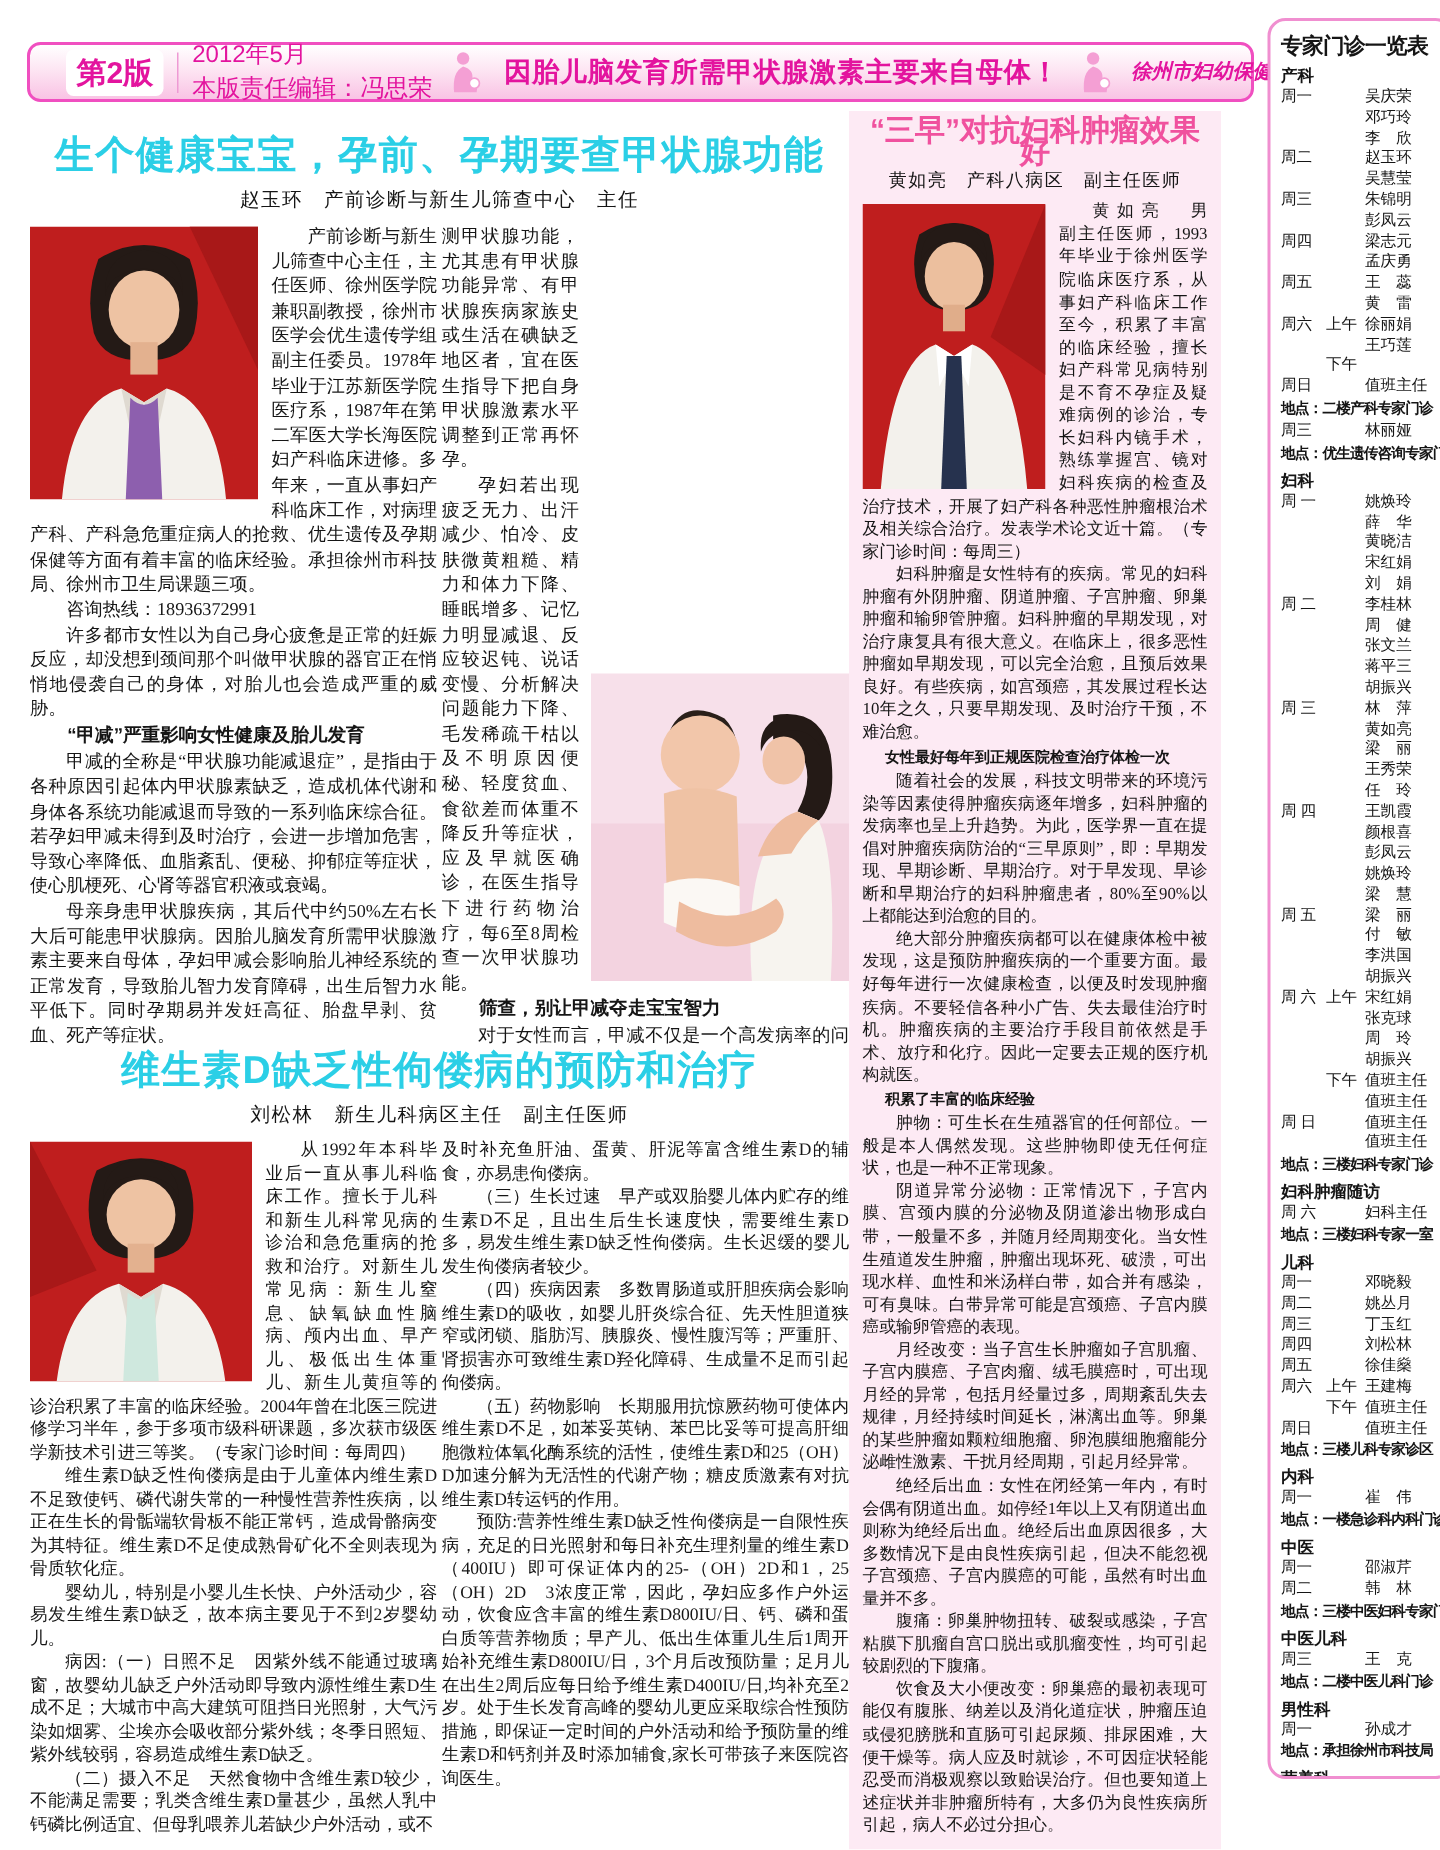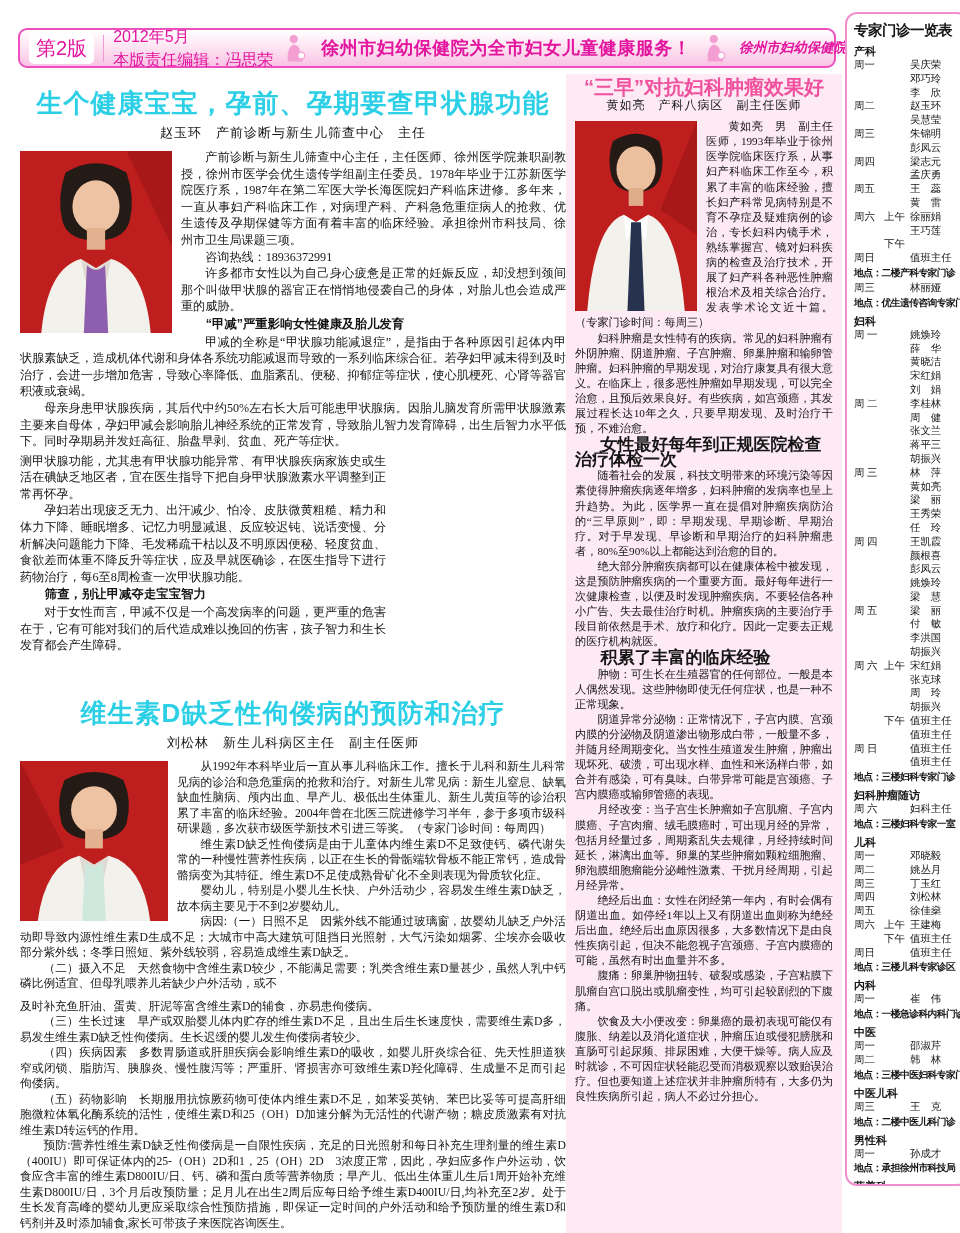--- a/index.html
+++ b/index.html
@@ -3,50 +3,50 @@
 <meta charset="utf-8">
 <style>
   html,body{margin:0;padding:0;}
   body{width:960px;height:1233px;position:relative;overflow:hidden;background:#fff;
        font-family:"Liberation Serif","DejaVu Serif",serif;color:#151515;}
   
   #masthead{position:absolute;left:18px;top:28px;width:814px;height:36px;
     border:2px solid var(--pink-accent,#f04fc0);border-radius:9px;
     background:linear-gradient(180deg,#ffffff 0%,#fde6f3 45%,#f9c3e4 100%);
     display:flex;align-items:center;color:var(--pink-text,#e3149e);}
-  .edition{font-family:"Liberation Sans",sans-serif;font-weight:400;font-size:20px;
-    background:#fff;border-radius:5px;padding:2px 7px;margin-left:9px;white-space:nowrap;}
+  .edition{font-family:"Liberation Sans",sans-serif;font-weight:700;font-size:20px;
+    background:#fff;border-radius:5px;padding:2px 7px;margin-left:24px;white-space:nowrap;}
   .mh-div{border-left:1px solid #ee9ad4;height:27px;margin:0 9px;}
   .mh-date{font-family:"Liberation Sans",sans-serif;font-size:16px;line-height:1.45;white-space:nowrap;}
   .logo{width:30px;height:30px;margin:0 8px;flex:0 0 auto;}
   .slogan{font-family:"Liberation Sans",sans-serif;font-weight:700;font-size:18px;
     letter-spacing:.5px;white-space:nowrap;margin:0 2px;}
   .publisher{font-family:"Liberation Sans",sans-serif;font-weight:700;font-size:13.5px;
     margin-left:auto;margin-right:12px;white-space:nowrap;font-style:italic;}
   
   .a-title{font-family:"Liberation Sans",sans-serif;font-weight:700;text-align:center;
     margin:0 0 3px;letter-spacing:1px;}
   .t-cyan{color:var(--cyan-title,#2bcfe6);font-size:26px;}
   .t-pink{color:var(--pink-title,#f0519e);font-size:20px;letter-spacing:0;}
   .byline{text-align:center;font-size:13px;margin:0 0 7px;letter-spacing:1px;}
-  .cols{display:flex;gap:3px;overflow:hidden;flex-direction:column;}
+  .cols{display:flex;gap:3px;overflow:hidden;}
   .col{flex:1;min-width:0;}
   .para{margin:0;text-indent:2em;text-align:justify;}
   .para.cont{text-indent:0;}
   .subhead{margin:1px 0;font-family:"Liberation Sans",sans-serif;font-weight:700;text-indent:2em;}
   #article1{position:absolute;left:20px;top:86px;width:546px;}
   #article1 .cols{height:552px;font-size:12.1px;line-height:16.6px;}
   #article1 .subhead{font-size:12.4px;}
   #article2{position:absolute;left:20px;top:696px;width:546px;}
   #article2 .cols{height:476px;font-size:11.7px;line-height:15.5px;}
-  #article3{position:absolute;left:566px;top:74px;width:276px;height:1159px;
+  #article3{position:absolute;left:566px;top:74px;width:248px;height:1159px;
     background:var(--pink-panel,#fdeaf4);padding:6px 9px;box-sizing:border-box;overflow:hidden;
     font-size:11.2px;line-height:15.1px;}
   #article3 .byline{font-size:12px;margin-bottom:6px;}
-  #article3 .subhead{font-size:17px;text-indent:1.5em;}
+  #article3 .subhead{font-size:10px;text-indent:1.5em;}
   .portrait{float:left;margin:2px 9px 4px 0;}
   .p1{width:152px;height:182px;}
   .p2{width:148px;height:160px;}
   .p3{width:122px;height:190px;}
   .babyphoto{float:right;width:172px;height:205px;margin:300px 0 4px 8px;}
   
   #sidebar{position:absolute;left:845px;top:12px;width:124px;height:1174px;box-sizing:border-box;
     border:2px solid var(--sidebar-border,#f08fd0);border-radius:12px;padding:6px 4px 0 7px;
     overflow:hidden;background:#fff;}
   .sb-title{font-weight:700;font-size:14.5px;letter-spacing:-.5px;margin:1px 0 4px;white-space:nowrap;}
@@ -69,21 +69,21 @@
     <span class="mh-div"></span>
     <div class="mh-date">
       <div>2012年5月</div>
       <div>本版责任编辑：冯思荣</div>
     </div>
     <svg class="logo" viewBox="0 0 40 40">
       <circle cx="17" cy="8" r="5.5" fill="#f49fd4"></circle>
       <path d="M9 38 Q7 20 17 15 Q27 18 25 27 Q31 29 29 38 Z" fill="#f49fd4"></path>
       <circle cx="27" cy="30" r="4.5" fill="#fff" stroke="#f49fd4" stroke-width="1.5"></circle>
     </svg>
-    <div class="slogan">徐州市妇幼保健院为全市妇女儿童健康服务！</div>
+    <div class="slogan">因胎儿脑发育所需甲状腺激素主要来自母体！</div>
     <svg class="logo" viewBox="0 0 40 40">
       <circle cx="17" cy="8" r="5.5" fill="#f49fd4"></circle>
       <path d="M9 38 Q7 20 17 15 Q27 18 25 27 Q31 29 29 38 Z" fill="#f49fd4"></path>
       <circle cx="27" cy="30" r="4.5" fill="#fff" stroke="#f49fd4" stroke-width="1.5"></circle>
     </svg>
     <div class="publisher">徐州市妇幼保健院主办</div>
   </header>
 
   <section id="article1">
     <h1 class="a-title t-cyan">生个健康宝宝，孕前、孕期要查甲状腺功能</h1>

